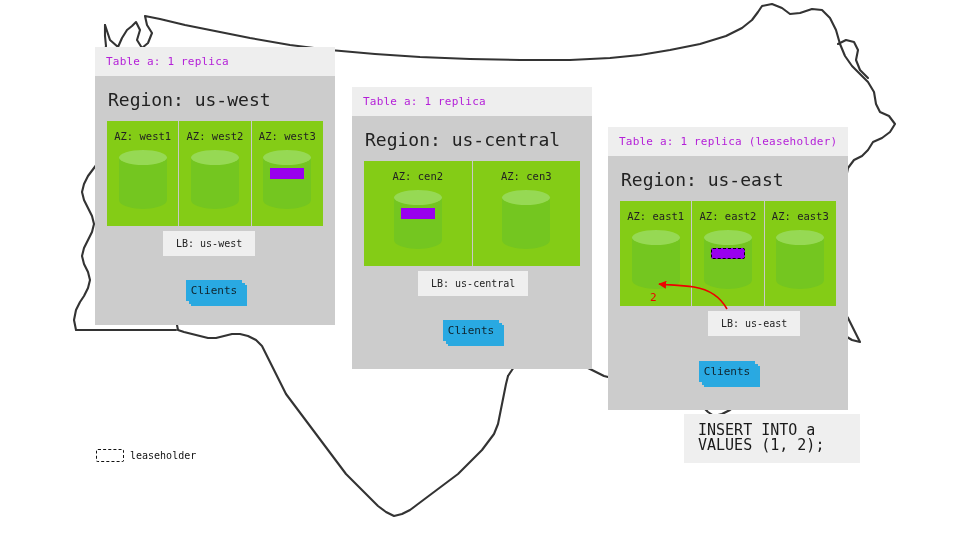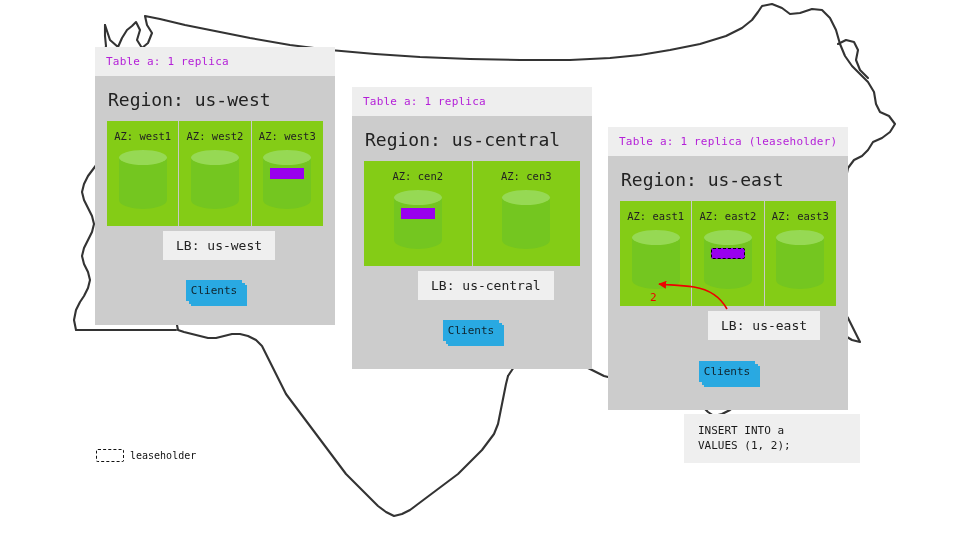--- a/index.html
+++ b/index.html
@@ -84,21 +84,21 @@
   }
   .cyl .replica.leaseholder{
     border:1.6px dashed #000000;
     border-radius:2px;
   }
 
   
   .lb-box{
     position:absolute;
     background:#efefef;
-    font-size:13px;
+    font-size:10px;
     color:#222;
     padding:7px 13px;
     white-space:nowrap;
     z-index:5;
   }
 
   
   .clients{
     position:absolute;
     z-index:5;
@@ -117,21 +117,21 @@
     position:absolute;left:0;top:0;width:56px;height:21px;
     display:flex;align-items:center;justify-content:center;
     font-size:11px;color:#10232c;
   }
 
   
   .sql-box{
     position:absolute;
     background:#efefef;
     z-index:4;
-    font-size:11px;
+    font-size:15px;
     color:#1a1a1a;
     line-height:15px;
     padding:9px 12px 10px 14px;
     white-space:pre;
   }
 
   
   .legend{
     position:absolute;
     z-index:4;

